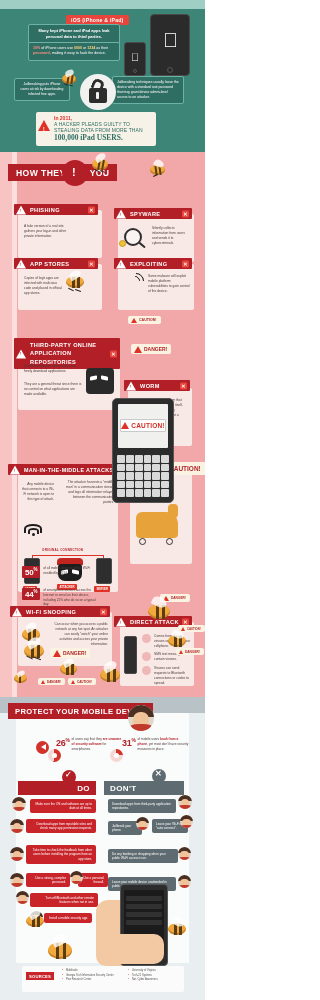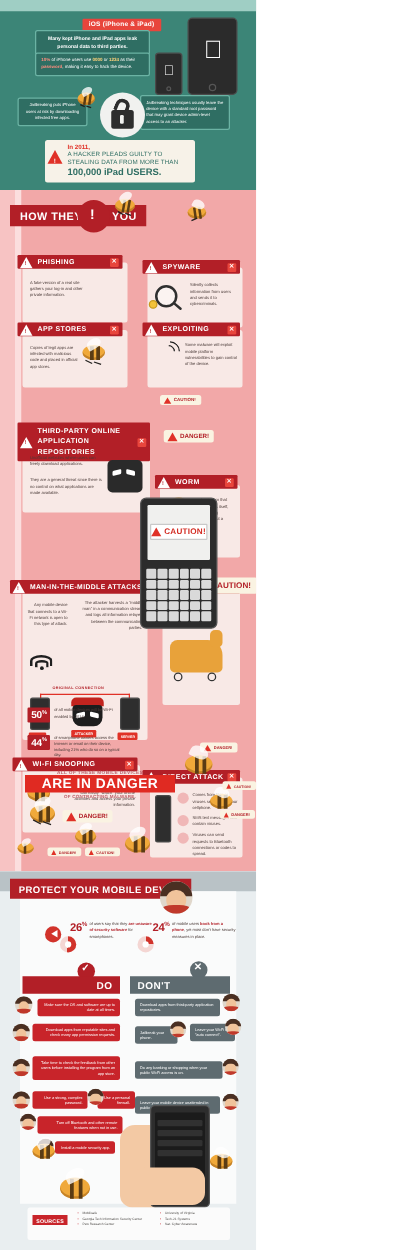--- a/index.html
+++ b/index.html
@@ -71,21 +71,21 @@
 
   .hack-2011 {
     position:absolute; top:112px; left:36px; width:120px; height:34px;
     background:#f7f2e8; border-radius:2px; padding:3px 3px 3px 18px;
   }
   .hack-tri { position:absolute; top:120px; left:38px; width:0;height:0;
     border-left:6px solid transparent; border-right:6px solid transparent; border-bottom:11px solid #e03127; }
   .hack-bang { position:absolute; top:126px; left:43px; color:#fff; font-size:5px; font-weight:bold; }
   .h11-y { font-size:5px; font-weight:bold; color:#e03127; }
   .h11-l1 { font-size:5px; color:#2f6e63; letter-spacing:.1px; line-height:1.2; }
-  .h11-l2 { font-size:7.5px; font-weight:bold; color:#2f6e63; letter-spacing:0; }
+  .h11-l2 { font-size:7.5px; font-weight:bold; color:#2f6e63; letter-spacing:0;font-family:Liberation Serif, serif; }
 
   
   .sec-pink {
     position:absolute; top:152px; left:0; width:205px; height:545px;
     background:#f2a8a8; overflow:hidden;
   }
   .pink-stripe { position:absolute; left:0; width:12px; height:100%; background:#f7c3c3; }
   .pink-stripe2 { position:absolute; left:12px; width:5px; height:100%; background:#fbdede; }
 
   .banner-main {
@@ -478,25 +478,20 @@
 
   <div class="stat-row" style="position:absolute;top:566px;left:22px;">
     <div class="stat-num"><span>50</span><sup>%</sup></div>
     <div class="stat-txt">of all mobile devices will be Wi-Fi enabled by 2014.</div>
   </div>
   <div class="stat-row" style="position:absolute;top:588px;left:22px;">
     <div class="stat-num"><span>44</span><sup>%</sup></div>
     <div class="stat-txt">of smartphone owners access the Internet or email on their device, including 21% who do so on a typical day.</div>
   </div>
 
-  <div class="danger-head" style="position:absolute;top:616px;left:20px;">
-    <div class="dh-small">ALL OF THESE MOBILE DEVICES</div>
-    <div class="dh-big">ARE IN DANGER</div>
-    <div class="dh-sub">OF CONTRACTING MALWARE.</div>
-  </div>
 
   <div class="bb-phone"></div>
   <div class="bb-screen"></div>
   <div class="caution-box">
     <span style="width:0;height:0;border-left:4px solid transparent;border-right:4px solid transparent;border-bottom:7px solid #e03127;"></span>
     <span class="caution-txt">CAUTION!</span>
   </div>
   <div class="bb-keys">
     <div class="bb-key"></div>
       <div class="bb-key"></div>
@@ -607,21 +602,21 @@
       </div>
     <div class="pct-block" style="top:40px;left:56px;">
       <div class="pct-num"><span>26</span><sup>%</sup></div>
       <div class="pct-txt"><span>of users say that they </span><b>are unaware of security software</b><span> for smartphones.</span></div>
     </div>
 
     <div class="donut donut2" style="top:52px;left:110px;">
         <div class="donut-hole"></div>
       </div>
     <div class="pct-block" style="top:40px;left:122px;">
-      <div class="pct-num"><span>24</span><sup>%</sup></div>
+      <div class="pct-num"><span>31</span><sup>%</sup></div>
       <div class="pct-txt"><span>of mobile users </span><b>book from a phone</b><span>, yet most don't have security measures in place.</span></div>
     </div>
 
     <div class="check-circ" style="top:73px;left:62px;"></div>
     <div class="check-mk" style="top:73px;left:65px;">✓</div>
     <div class="do-hd" style="top:84px;left:18px;width:78px;">DO</div>
 
     <div class="x-circ" style="top:72px;left:152px;"></div>
     <div class="x-mk" style="top:72px;left:155px;">✕</div>
     <div class="dont-hd" style="top:84px;left:104px;width:80px;">DON'T</div>

